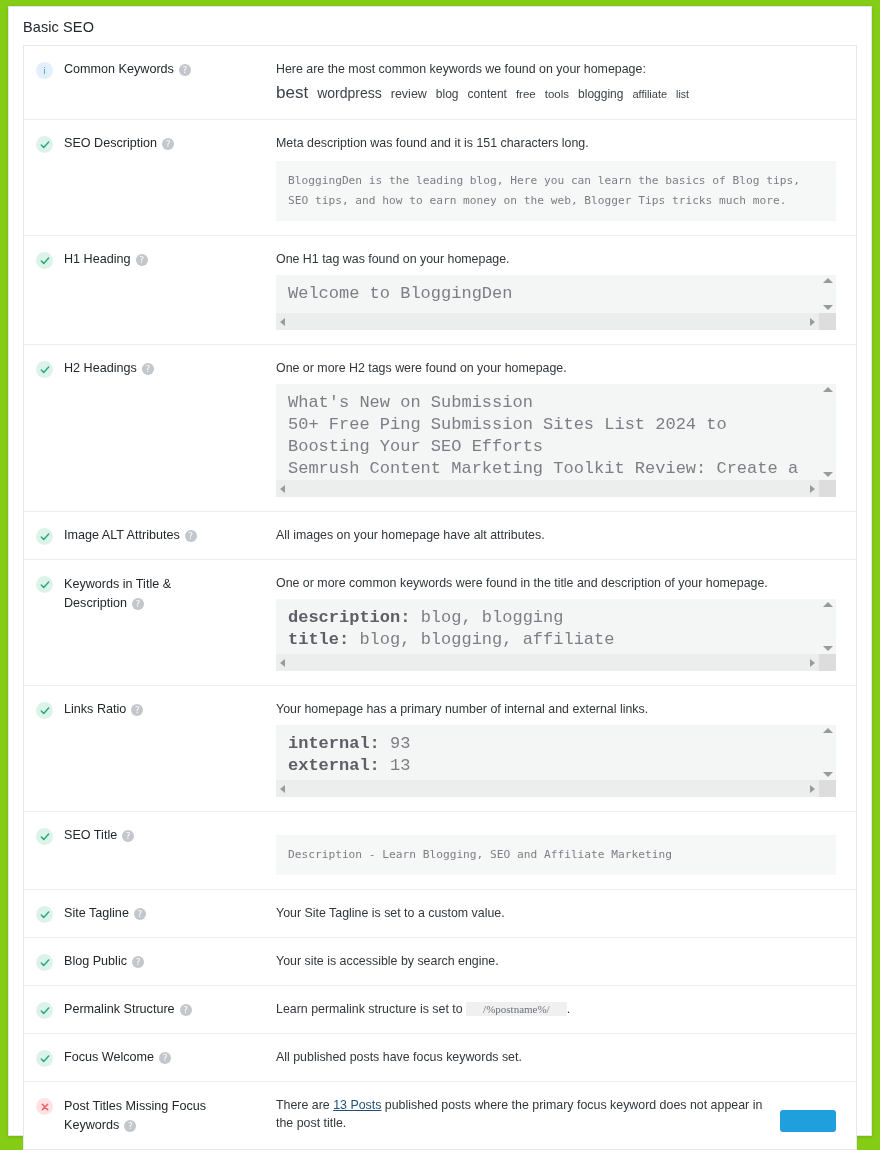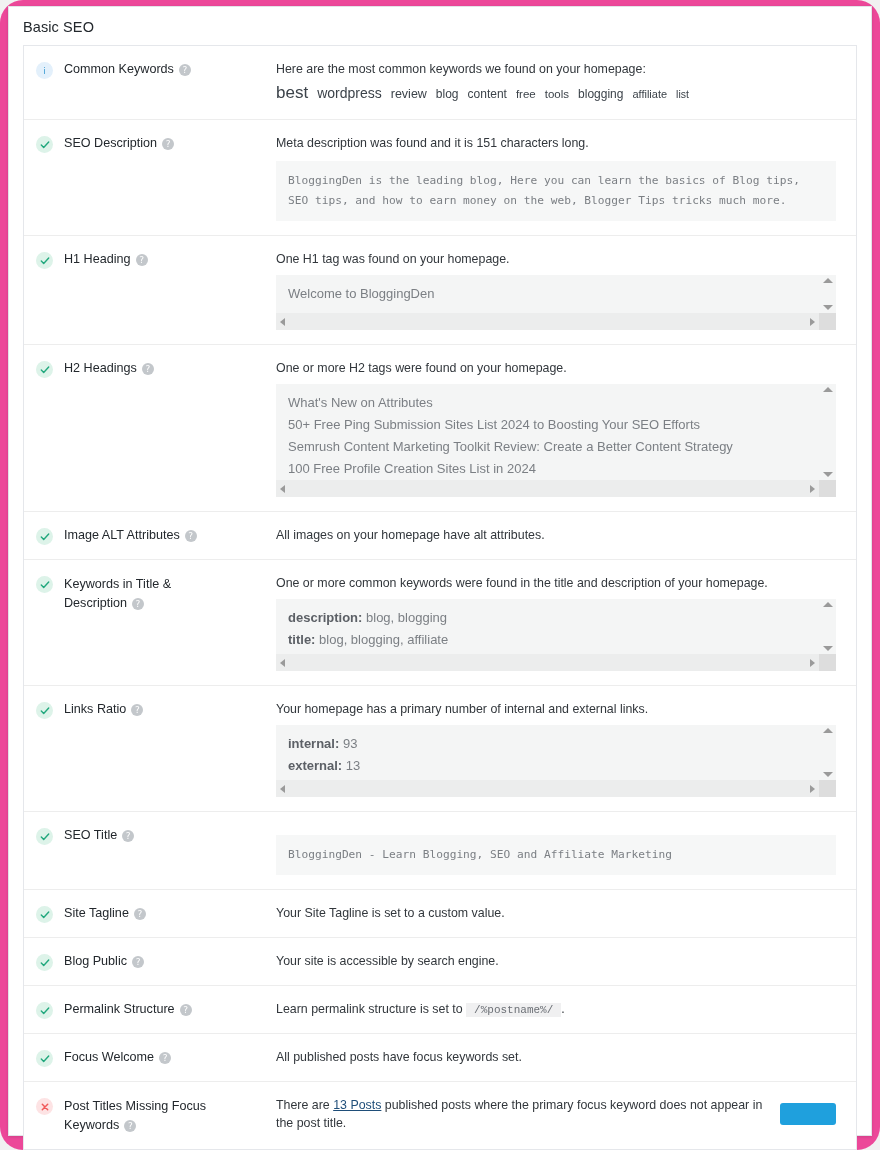--- a/index.html
+++ b/index.html
@@ -4,23 +4,22 @@
 <style>
   * { box-sizing: border-box; }
   html, body {
     margin: 0; padding: 0;
     background: #f1f1f1;
     font-family: "Liberation Sans", sans-serif;
   }
   #page {
     width: 880px; height: 1150px;
     position: relative;
-    background: #ec4899;
+    background: #84cc16;
     overflow: hidden;
-    border-radius: 23px;
   }
   .outer-card {
     position: absolute;
     left: 8px; top: 6px;
     width: 864px; height: 1130px;
     background: #ffffff;
     border: 1px solid #e2e4e7;
     box-shadow: 0 1px 3px rgba(0,0,0,0.13);
   }
   .page-title {
@@ -105,22 +104,22 @@
   }
   .scrollbox {
     margin-top: 7px;
     background: #f4f5f5;
     position: relative;
     border: none;
     overflow: hidden;
   }
   .scrollbox .inner {
     padding: 8px 12px 6px 12px;
-    font-family: Liberation Sans, sans-serif;
-    font-size: 13px;
+    font-family: Liberation Mono, monospace;
+    font-size: 17px;
     color: #7b7f84;
     line-height: 22px;
     margin-right: 17px;
   }
   .scrollbox .inner .k { color: #5c6066; font-weight: bold; }
   .vscroll {
     position: absolute;
     top: 0; right: 0; bottom: 17px;
     width: 17px;
     background: #f4f5f5;
@@ -150,40 +149,40 @@
 
   .kw-cloud {
     margin-top: 4px;
     line-height: 22px;
     color: #3c434a;
     white-space: nowrap;
   }
   .kw-cloud span { margin-right: 9px; font-family: Liberation Sans, sans-serif; }
 
   .inline-code {
-    font-family: Liberation Mono, monospace;
+    font-family: Liberation Serif, serif;
     font-size: 11px;
     background: #f0f0f1;
     color: #6c7076;
-    padding: 1px 8px;
+    padding: 1px 17px;
   }
   a.link {
     color: #1f4e79;
     text-decoration: underline;
   }
   .blue-button {
     width: 56px; height: 22px;
     background: #1fa0dd;
     border: none;
     border-radius: 3px;
     flex: 0 0 56px;
     margin-left: 14px;
     cursor: pointer;
   }
-  .content-flex { display: flex; align-items: center; }
+  .content-flex { display: flex; align-items: flex-end; }
   .content-flex .grow { flex: 1 1 auto; min-width: 0; }
   .label-2line .label-text { line-height: 19px; }
 </style>
 </head>
 <body>
 
 <div id="page">
   <div class="outer-card">
 
     <div class="page-title">Basic SEO</div>
@@ -254,21 +253,21 @@
             <svg width="10" height="10" viewBox="0 0 10 10">
                 <path d="M1.3 5.1 L3.7 7.5 L8.7 2.1" stroke="#21a87d" stroke-width="1.4" fill="none" stroke-linecap="round" stroke-linejoin="round"></path>
               </svg>
           </span>
           <span class="label-text"><span>H2 Headings</span><span class="help-icon">?</span></span>
         </div>
         <div class="row-content">
           <p class="desc">One or more H2 tags were found on your homepage.</p>
           <div class="scrollbox" style="height:113px">
             <div class="inner" id="h2-lines">
-                <div>What's New on Attributes</div>
+                <div>What's New on Submission</div>
                 <div>50+ Free Ping Submission Sites List 2024 to Boosting Your SEO Efforts</div>
                 <div>Semrush Content Marketing Toolkit Review: Create a Better Content Strategy</div>
                 <div>100 Free Profile Creation Sites List in 2024</div>
                 <div>100+ Free Classified Submission Sites List 2024: Boost Your SEO with Top Platforms</div>
               </div>
             <div class="vscroll">
               <span class="arrow arr-up"></span>
               <span class="arrow arr-down"></span>
             </div>
             <div class="hscroll">
@@ -355,21 +354,21 @@
       <div class="row">
         <div class="row-label">
           <span class="status-icon ok">
             <svg width="10" height="10" viewBox="0 0 10 10">
                 <path d="M1.3 5.1 L3.7 7.5 L8.7 2.1" stroke="#21a87d" stroke-width="1.4" fill="none" stroke-linecap="round" stroke-linejoin="round"></path>
               </svg>
           </span>
           <span class="label-text"><span>SEO Title</span><span class="help-icon">?</span></span>
         </div>
         <div class="row-content">
-          <div class="code-block">BloggingDen - Learn Blogging, SEO and Affiliate Marketing</div>
+          <div class="code-block">Description - Learn Blogging, SEO and Affiliate Marketing</div>
         </div>
       </div>
 
       <div class="row">
         <div class="row-label">
           <span class="status-icon ok">
             <svg width="10" height="10" viewBox="0 0 10 10">
                 <path d="M1.3 5.1 L3.7 7.5 L8.7 2.1" stroke="#21a87d" stroke-width="1.4" fill="none" stroke-linecap="round" stroke-linejoin="round"></path>
               </svg>
           </span>

